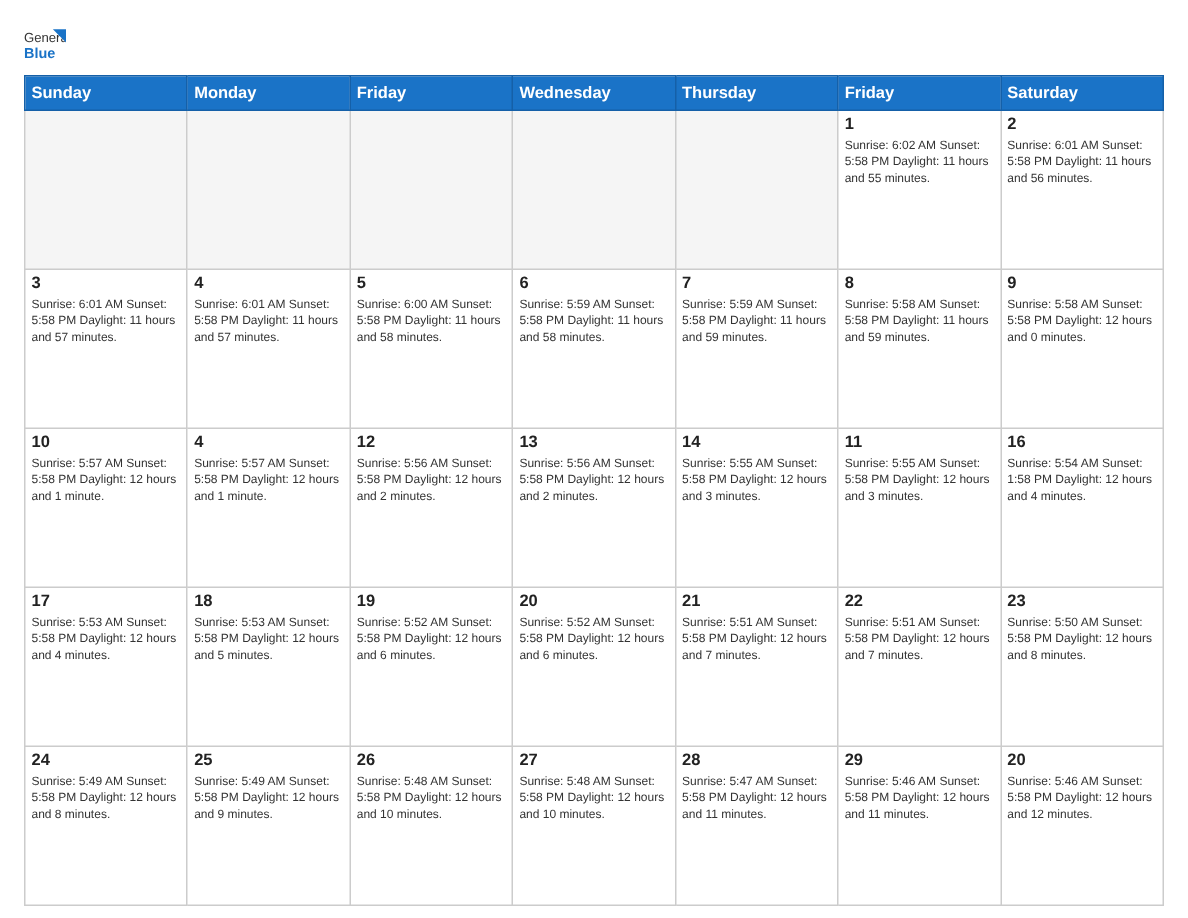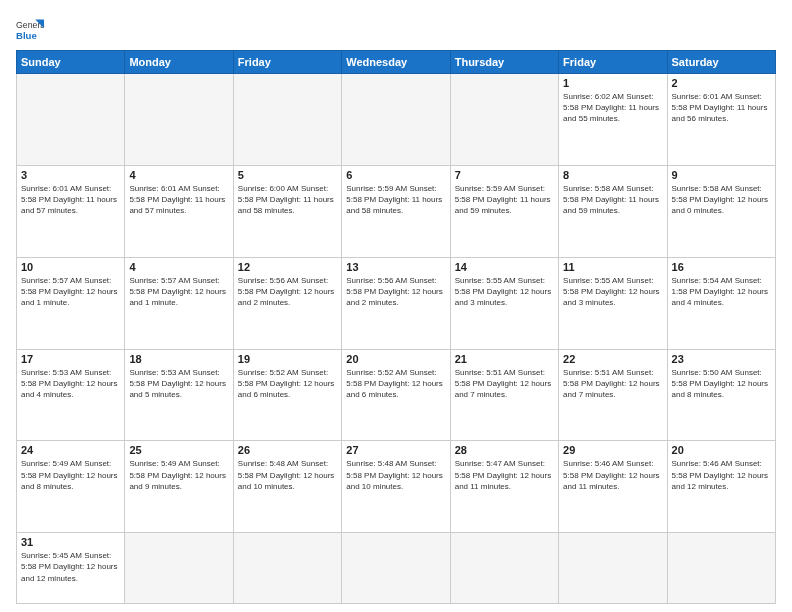--- a/index.html
+++ b/index.html
@@ -340,30 +340,15 @@
 and 11 minutes.</div>
           </td>
           <td>
             <span class="day-number">20</span>
             <div class="day-info">Sunrise: 5:46 AM
 Sunset: 5:58 PM
 Daylight: 12 hours
 and 12 minutes.</div>
           </td>
         </tr>
-        <tr class="last-row">
-          <td>
-            <span class="day-number">31</span>
-            <div class="day-info">Sunrise: 5:45 AM
-Sunset: 5:58 PM
-Daylight: 12 hours
-and 12 minutes.</div>
-          </td>
-          <td class="empty"></td>
-          <td class="empty"></td>
-          <td class="empty"></td>
-          <td class="empty"></td>
-          <td class="empty"></td>
-          <td class="empty"></td>
-        </tr>
       </tbody>
   </table>
 </div>
 
 </body></html>

